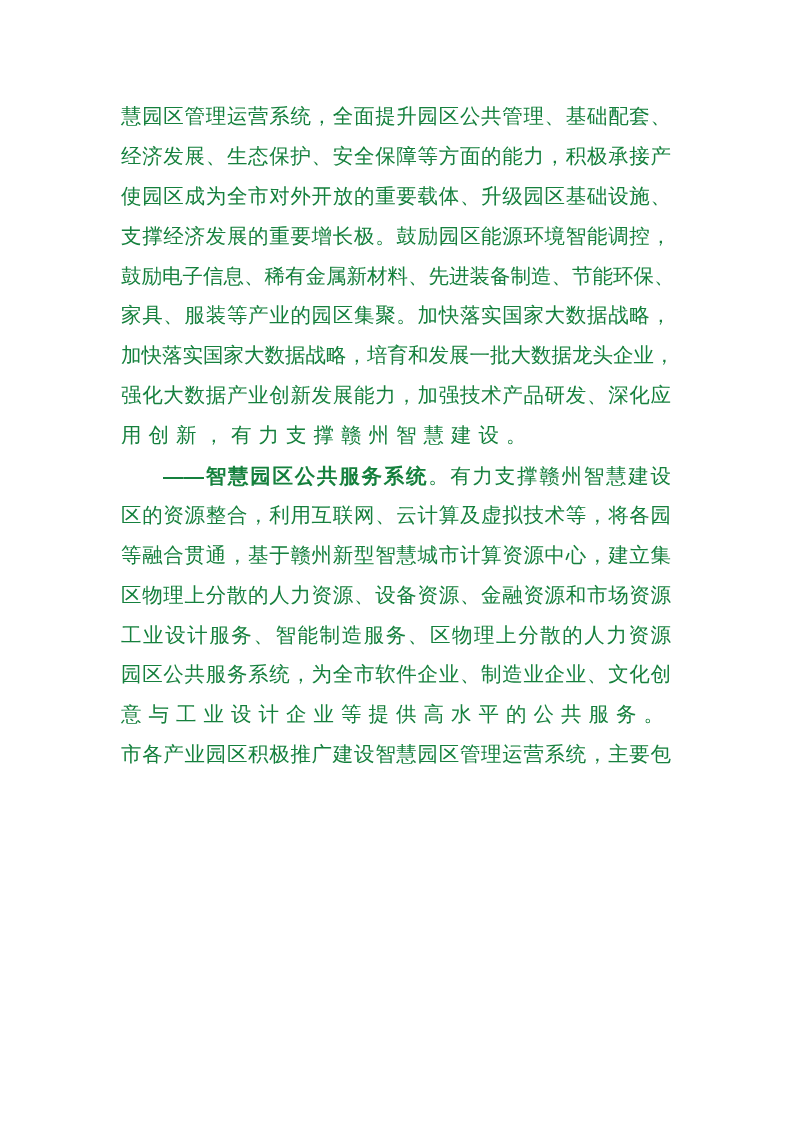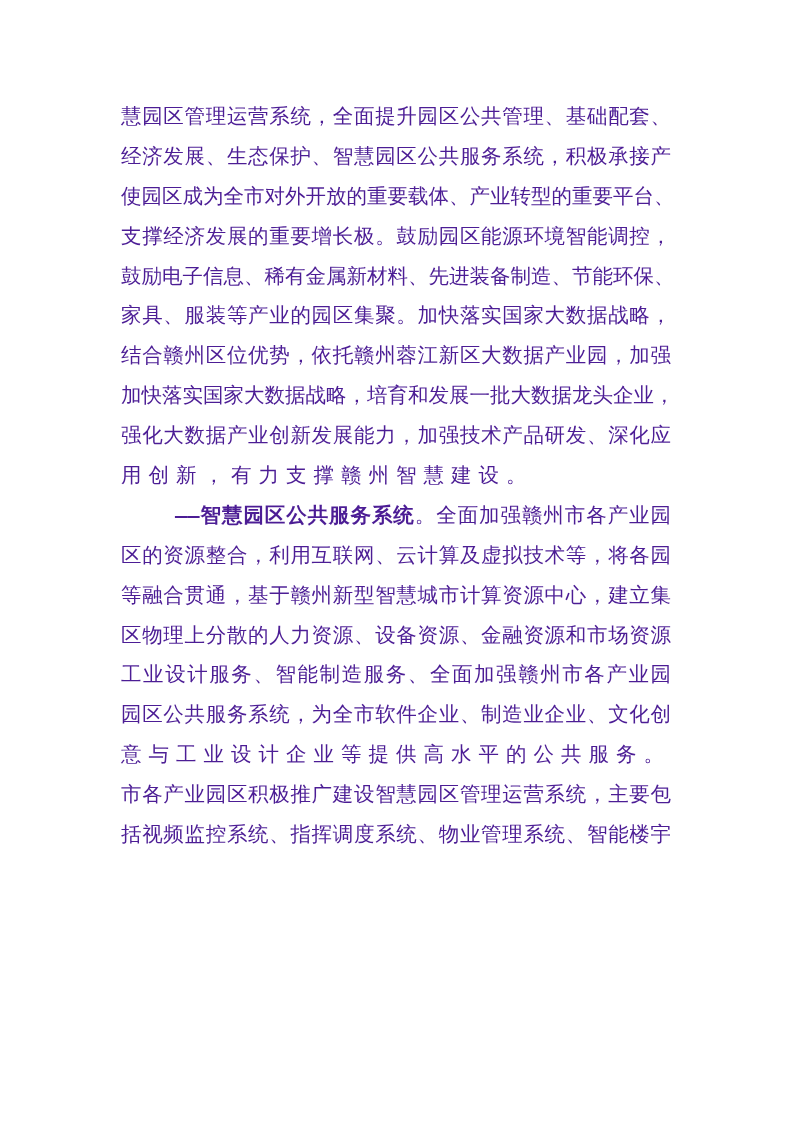--- a/index.html
+++ b/index.html
@@ -11,21 +11,21 @@
       width: 793px;
       height: 1122px;
       position: relative;
       overflow: hidden;
     }
     .page {
       position: absolute;
       left: 121px;
       top: 97px;
       width: 550px;
-      color: #4c1d95;
+      color: #15803d;
       font-family: "DejaVu Serif", "Liberation Serif", serif;
       font-size: 20.5px;
     }
     .line {
       display: block;
       height: 39.9px;
       line-height: 39.9px;
       white-space: nowrap;
       text-align: justify;
       text-align-last: justify;
@@ -33,50 +33,47 @@
     }
     .line.last {
       text-align-last: left;
       letter-spacing: 7px;
     }
     .line.indent {
       padding-left: 42px;
     }
     .bold {
       font-weight: bold;
-      font-family: Liberation Mono, monospace;
-      margin-left: 12px;
+      font-family: Liberation Sans, sans-serif;
     }
   </style>
 </head>
 <body>
 
 <div class="page">
 
   <div>
     <span class="line">慧园区管理运营系统，全面提升园区公共管理、基础配套、</span>
-    <span class="line">经济发展、生态保护、智慧园区公共服务系统，积极承接产</span>
-    <span class="line">使园区成为全市对外开放的重要载体、产业转型的重要平台、</span>
+    <span class="line">经济发展、生态保护、安全保障等方面的能力，积极承接产</span>
+    <span class="line">使园区成为全市对外开放的重要载体、升级园区基础设施、</span>
     <span class="line">支撑经济发展的重要增长极。鼓励园区能源环境智能调控，</span>
     <span class="line">鼓励电子信息、稀有金属新材料、先进装备制造、节能环保、</span>
     <span class="line">家具、服装等产业的园区集聚。加快落实国家大数据战略，</span>
-    <span class="line">结合赣州区位优势，依托赣州蓉江新区大数据产业园，加强</span>
     <span class="line">加快落实国家大数据战略，培育和发展一批大数据龙头企业，</span>
     <span class="line">强化大数据产业创新发展能力，加强技术产品研发、深化应</span>
     <span class="line last">用创新，有力支撑赣州智慧建设。</span>
   </div>
 
   <div>
-    <span class="line indent"><span class="bold">——智慧园区公共服务系统</span><span>。全面加强赣州市各产业园</span></span>
+    <span class="line indent"><span class="bold">——智慧园区公共服务系统</span><span>。有力支撑赣州智慧建设</span></span>
     <span class="line">区的资源整合，利用互联网、云计算及虚拟技术等，将各园</span>
     <span class="line">等融合贯通，基于赣州新型智慧城市计算资源中心，建立集</span>
     <span class="line">区物理上分散的人力资源、设备资源、金融资源和市场资源</span>
-    <span class="line">工业设计服务、智能制造服务、全面加强赣州市各产业园</span>
+    <span class="line">工业设计服务、智能制造服务、区物理上分散的人力资源</span>
     <span class="line">园区公共服务系统，为全市软件企业、制造业企业、文化创</span>
     <span class="line last">意与工业设计企业等提供高水平的公共服务。</span>
   </div>
 
   <div>
     <span class="line">市各产业园区积极推广建设智慧园区管理运营系统，主要包</span>
-    <span class="line">括视频监控系统、指挥调度系统、物业管理系统、智能楼宇</span>
   </div>
 
 </div>
 
 </body></html>

